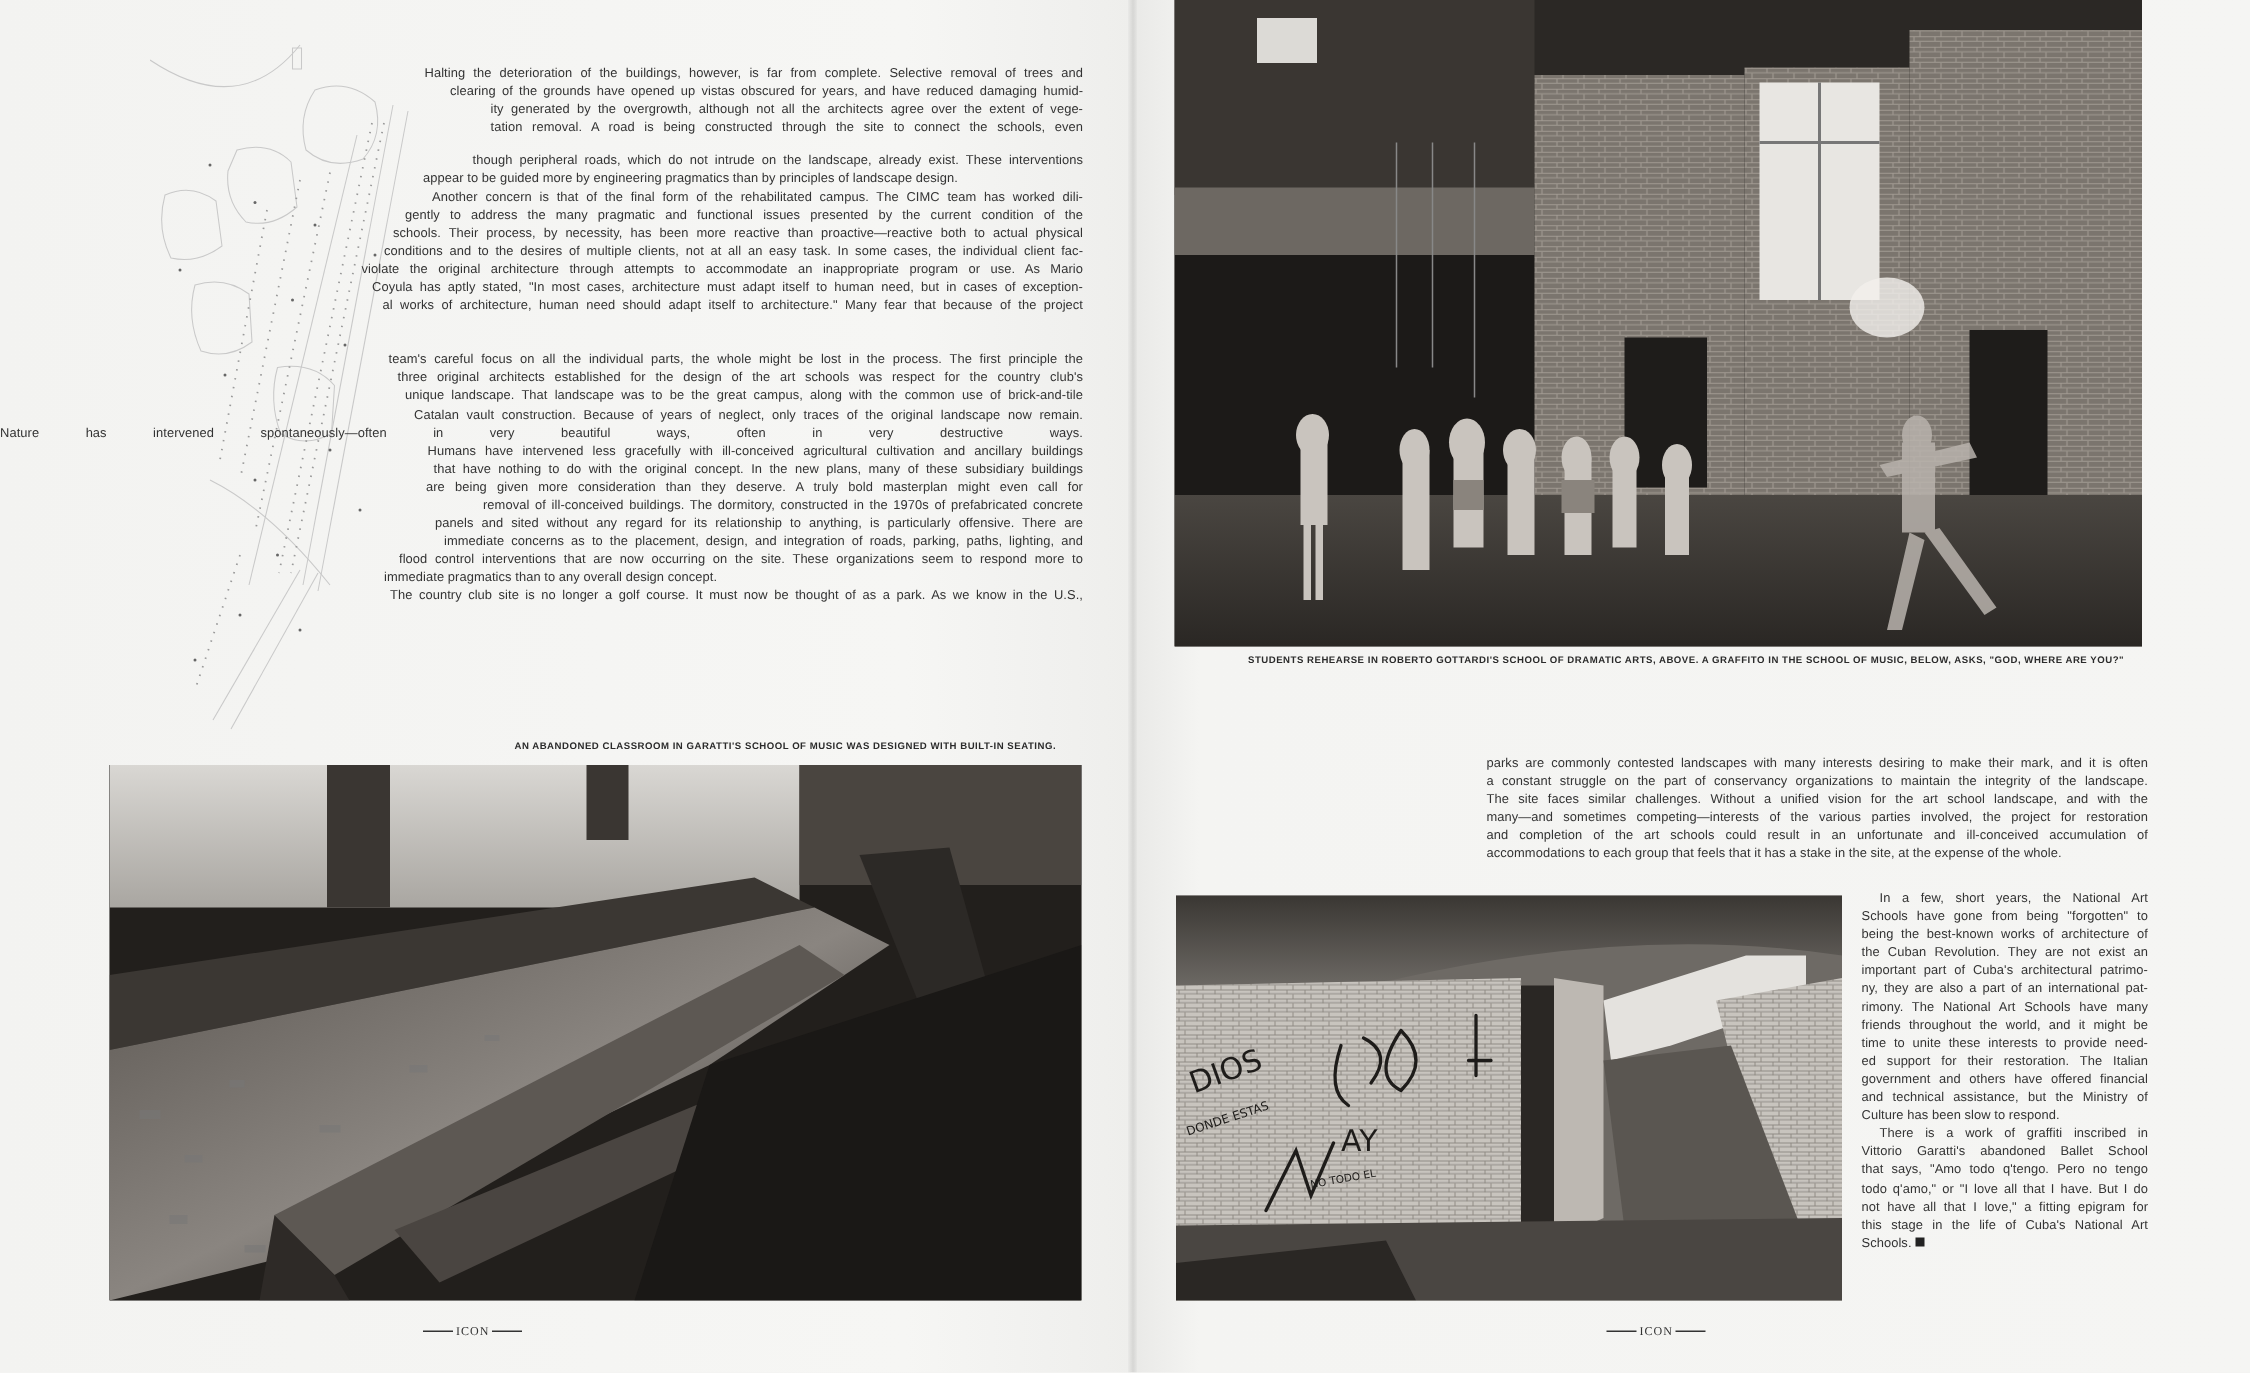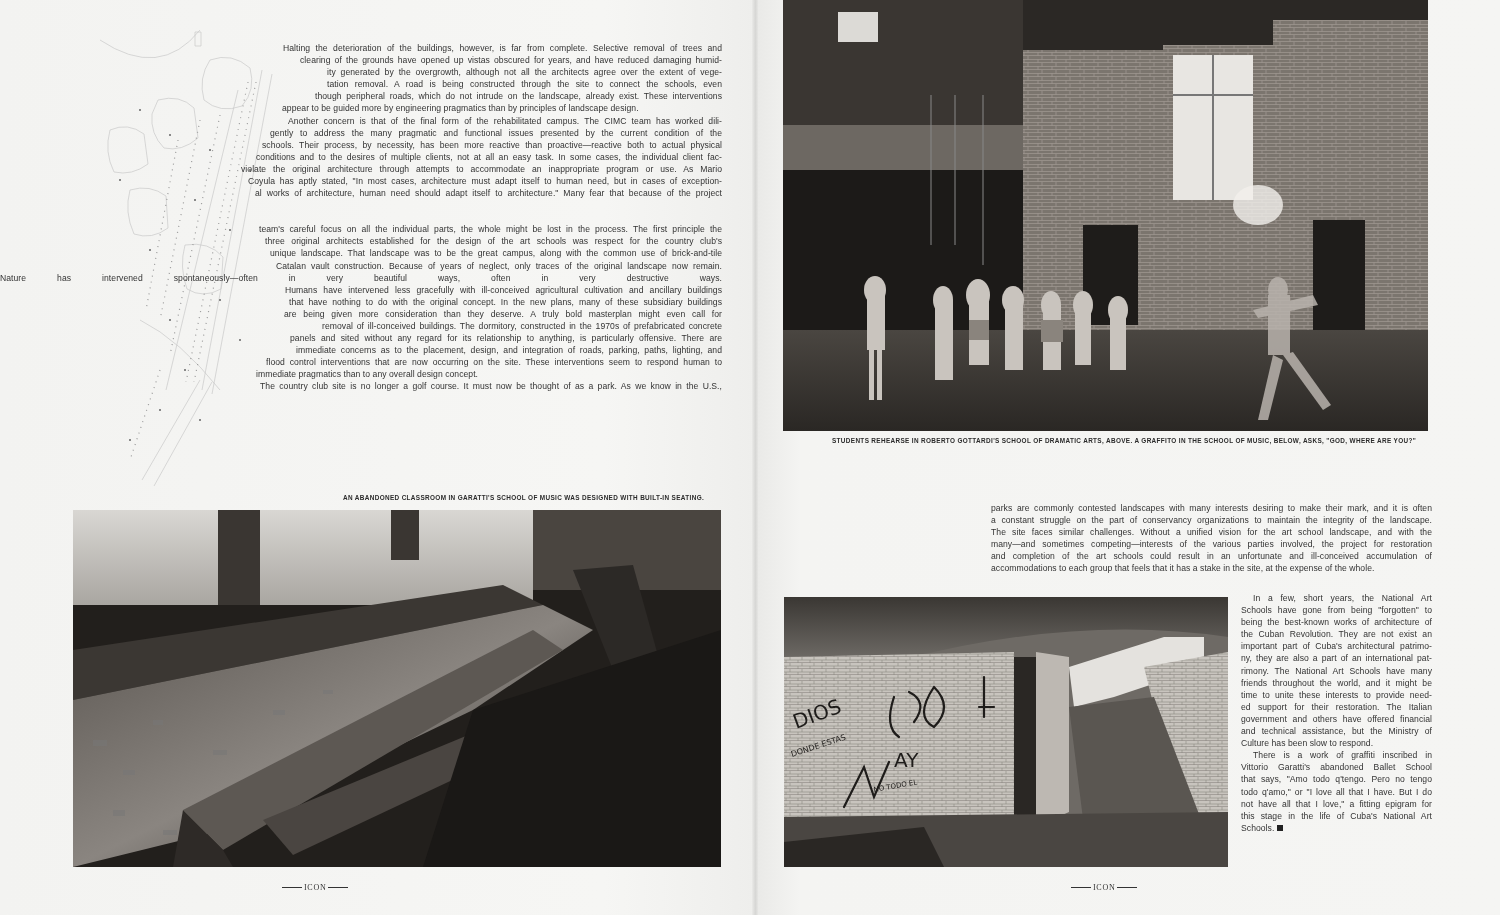--- a/index.html
+++ b/index.html
@@ -83,41 +83,41 @@
         <circle cx="150" cy="150" r="1"></circle>
     </g>
   </svg>
 </div>
 
 <div class="left-col body-text">
   <span class="line" style="margin-left:283px;">Halting the deterioration of the buildings, however, is far from complete. Selective removal of trees and</span>
   <span class="line" style="margin-left:300px;">clearing of the grounds have opened up vistas obscured for years, and have reduced damaging humid-</span>
   <span class="line" style="margin-left:327px;">ity generated by the overgrowth, although not all the architects agree over the extent of vege-</span>
   <span class="line" style="margin-left:327px;">tation removal. A road is being constructed through the site to connect the schools, even</span>
-  <span class="line" style="margin-left:315px;">though peripheral roads, which do not intrude on the landscape, already exist. These interventions</span>
+  <span class="line" style="margin-left:315px;margin-top:10px;">though peripheral roads, which do not intrude on the landscape, already exist. These interventions</span>
   <span class="line last" style="margin-left:282px;">appear to be guided more by engineering pragmatics than by principles of landscape design.</span>
   <span class="line" style="margin-left:288px;">Another concern is that of the final form of the rehabilitated campus. The CIMC team has worked dili-</span>
   <span class="line" style="margin-left:270px;">gently to address the many pragmatic and functional issues presented by the current condition of the</span>
   <span class="line" style="margin-left:262px;">schools. Their process, by necessity, has been more reactive than proactive—reactive both to actual physical</span>
   <span class="line" style="margin-left:256px;">conditions and to the desires of multiple clients, not at all an easy task. In some cases, the individual client fac-</span>
   <span class="line" style="margin-left:241px;">violate the original architecture through attempts to accommodate an inappropriate program or use. As Mario</span>
   <span class="line" style="margin-left:248px;">Coyula has aptly stated, "In most cases, architecture must adapt itself to human need, but in cases of exception-</span>
   <span class="line" style="margin-left:255px;">al works of architecture, human need should adapt itself to architecture." Many fear that because of the project</span>
   <span class="line" style="margin-left:259px;margin-top:24px;">team's careful focus on all the individual parts, the whole might be lost in the process. The first principle the</span>
   <span class="line" style="margin-left:265px;">three original architects established for the design of the art schools was respect for the country club's</span>
   <span class="line" style="margin-left:270px;">unique landscape. That landscape was to be the great campus, along with the common use of brick-and-tile</span>
   <span class="line" style="margin-left:276px;">Catalan vault construction. Because of years of neglect, only traces of the original landscape now remain.</span>
   <span class="line" style="">Nature has intervened spontaneously—often in very beautiful ways, often in very destructive ways.</span>
   <span class="line" style="margin-left:285px;">Humans have intervened less gracefully with ill-conceived agricultural cultivation and ancillary buildings</span>
   <span class="line" style="margin-left:289px;">that have nothing to do with the original concept. In the new plans, many of these subsidiary buildings</span>
   <span class="line" style="margin-left:284px;">are being given more consideration than they deserve. A truly bold masterplan might even call for</span>
   <span class="line" style="margin-left:286px;padding-left:36px;">removal of ill-conceived buildings. The dormitory, constructed in the 1970s of prefabricated concrete</span>
   <span class="line" style="margin-left:290px;">panels and sited without any regard for its relationship to anything, is particularly offensive. There are</span>
   <span class="line" style="margin-left:296px;">immediate concerns as to the placement, design, and integration of roads, parking, paths, lighting, and</span>
-  <span class="line" style="margin-left:266px;">flood control interventions that are now occurring on the site. These interventions seem to respond human to</span>
+  <span class="line" style="margin-left:266px;">flood control interventions that are now occurring on the site. These organizations seem to respond more to</span>
   <span class="line last" style="margin-left:256px;">immediate pragmatics than to any overall design concept.</span>
   <span class="line" style="margin-left:260px;">The country club site is no longer a golf course. It must now be thought of as a park. As we know in the U.S.,</span>
 </div>
 
 <div class="caption" style="left:343px; top:494px;">AN ABANDONED CLASSROOM IN GARATTI'S SCHOOL OF MUSIC WAS DESIGNED WITH BUILT-IN SEATING.</div>
 
 <div class="photo" style="left:73px; top:510px; width:648px; height:357px; background:#1e1c1a;">
   <svg viewBox="0 0 648 357" preserveAspectRatio="none">
     <defs>
       <linearGradient id="skyL" x1="0" y1="0" x2="0" y2="1">

